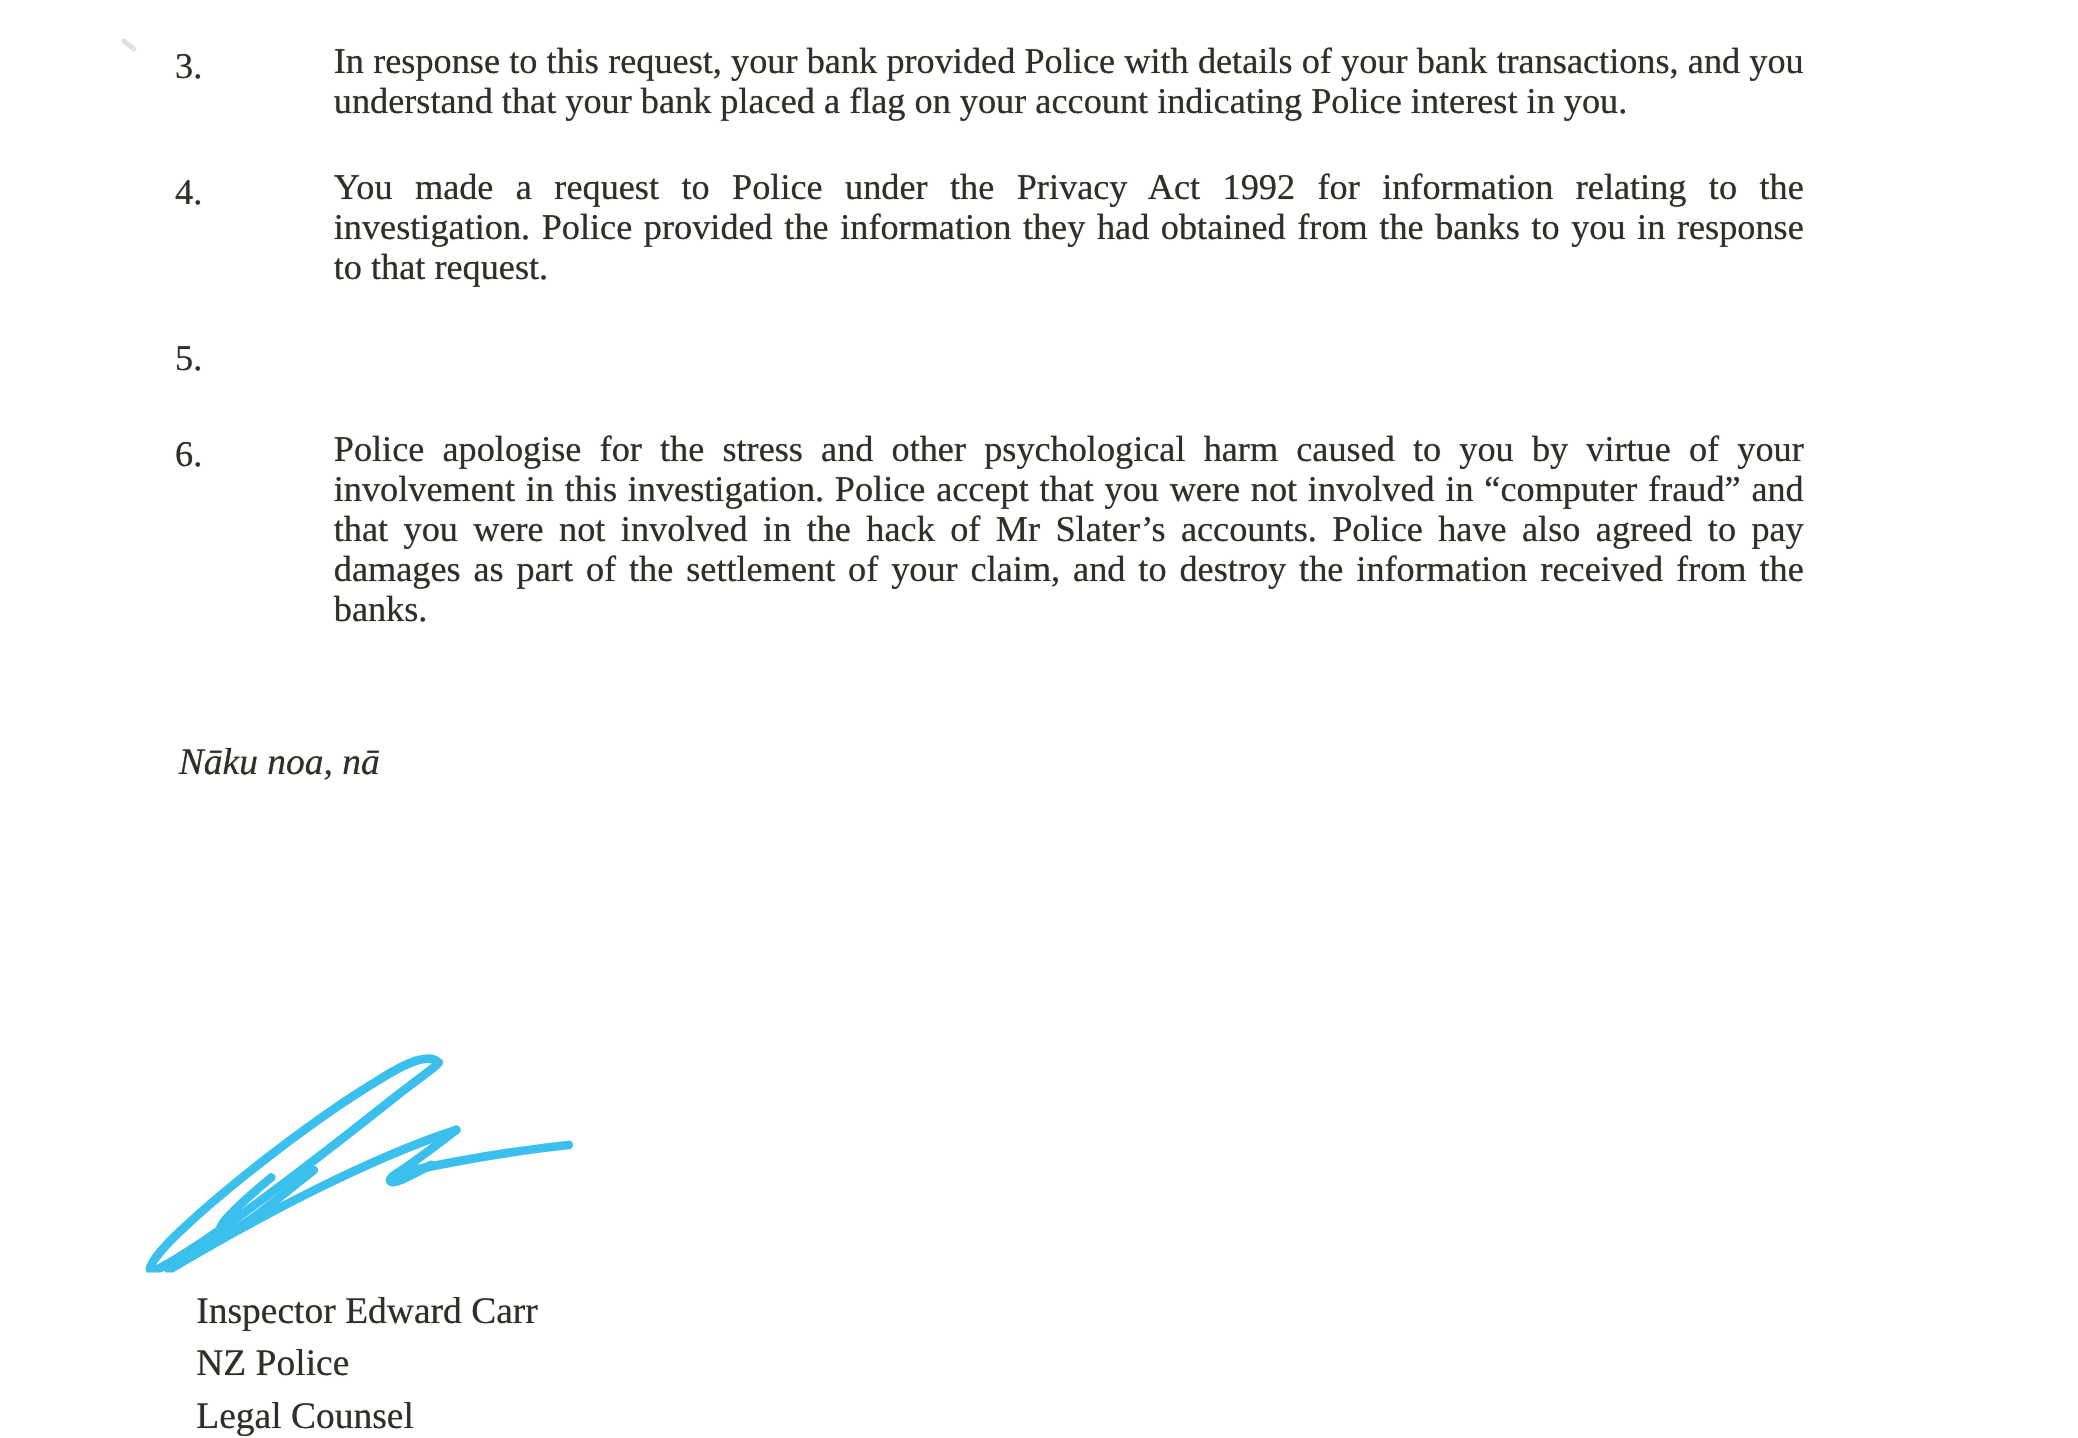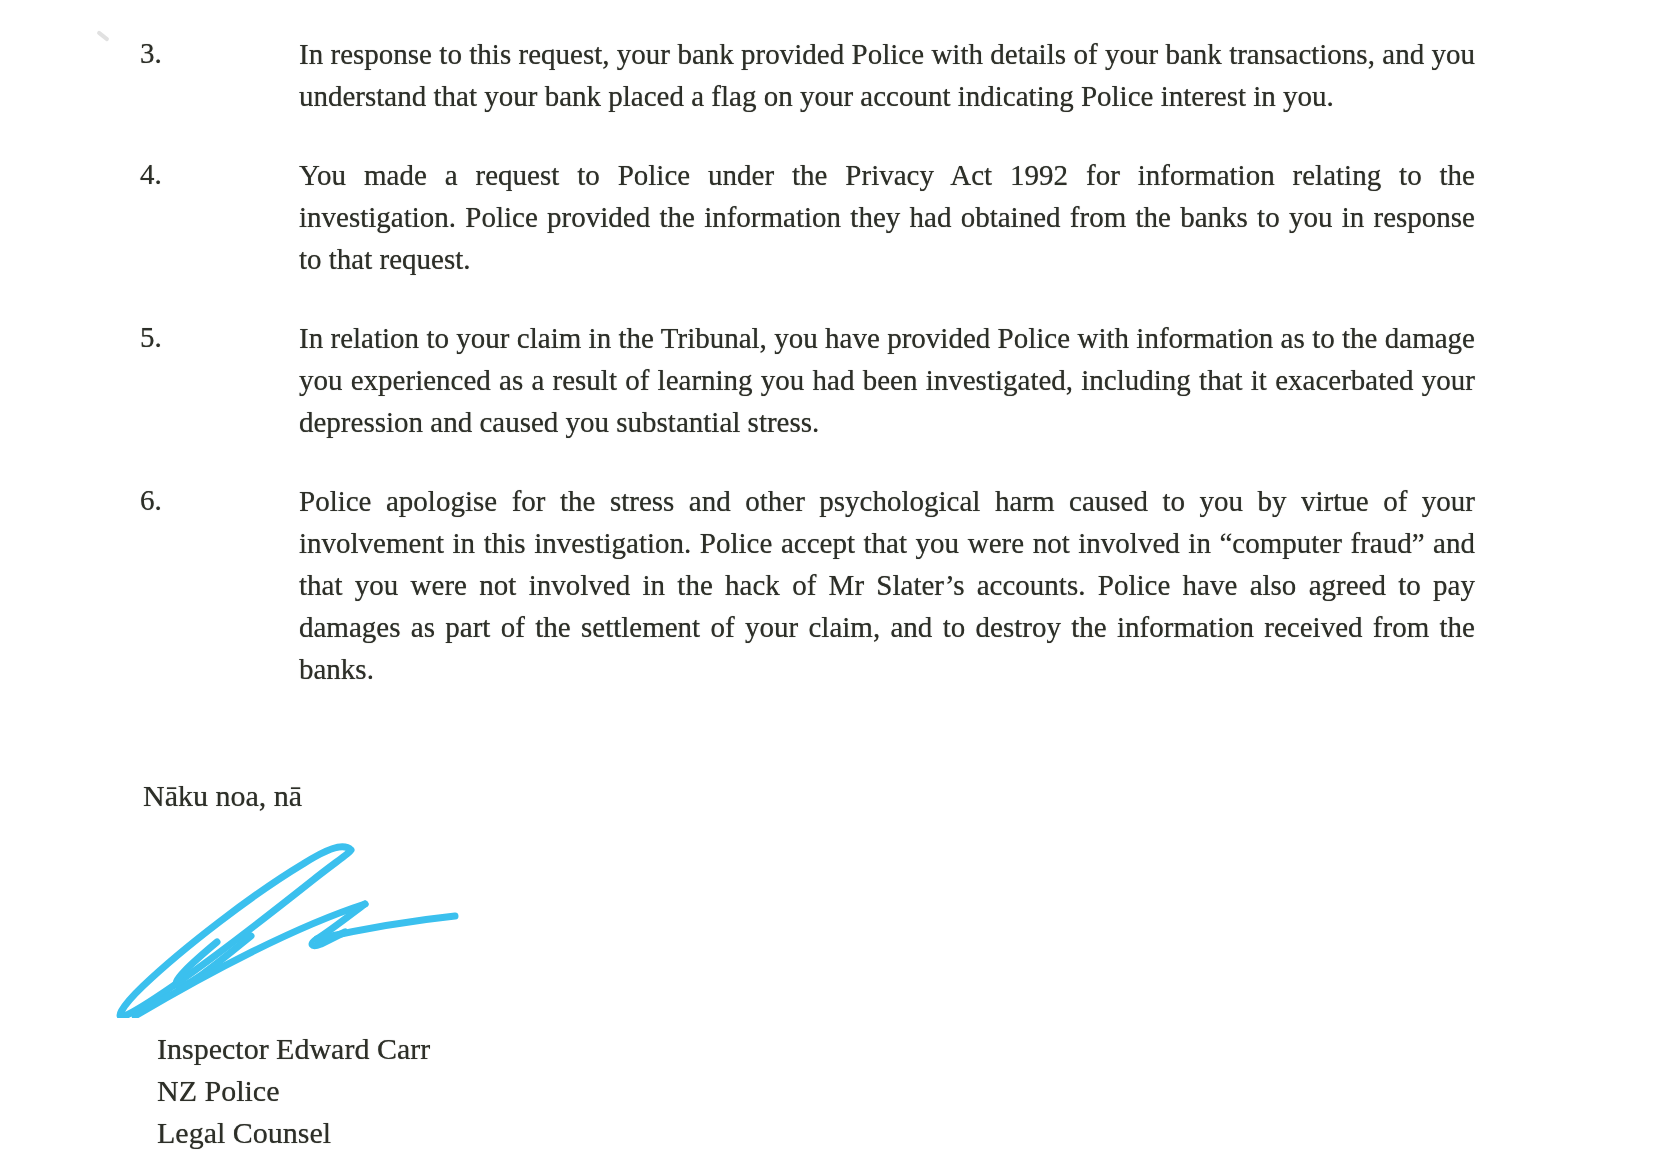--- a/index.html
+++ b/index.html
@@ -44,32 +44,32 @@
     width: 127px;
     flex: 0 0 127px;
     font-size: 29px;
     line-height: 40px;
     text-shadow: 0 0 0.7px rgba(45,48,40,.75);
   }
   .para-text {
     width: 1176px;
     flex: 0 0 1176px;
     font-size: 29px;
-    line-height: 42px;
+    line-height: 32px;
     text-align: justify;
     text-justify: inter-word;
     text-shadow: 0 0 0.7px rgba(45,48,40,.75);
-    margin-left: 32px;
   }
   .closing {
     margin-top: 86px;
     margin-left: 3px;
     font-size: 30px;
     line-height: 40px;
     text-shadow: 0 0 0.7px rgba(45,48,40,.75);
+    font-style: italic;
   }
   .signature-wrap {
     position: absolute;
     left: 105px;
     top: 838px;
     width: 368px;
     height: 180px;
   }
   .sig-block {
     position: absolute;
@@ -94,21 +94,20 @@
       <div class="para-text">In response to this request, your bank provided Police with details of your bank transactions, and you understand that your bank placed a flag on your account indicating Police interest in you.</div>
     </div>
 
     <div class="para">
       <div class="para-num">4.</div>
       <div class="para-text">You made a request to Police under the Privacy Act 1992 for information relating to the investigation. Police provided the information they had obtained from the banks to you in response to that request.</div>
     </div>
 
     <div class="para">
       <div class="para-num">5.</div>
-      <div class="para-text">In relation to your claim in the Tribunal, you have provided Police with information as to the damage you experienced as a result of learning you had been investigated, including that it exacerbated your depression and caused you substantial stress.</div>
     </div>
 
     <div class="para">
       <div class="para-num">6.</div>
       <div class="para-text">Police apologise for the stress and other psychological harm caused to you by virtue of your involvement in this investigation. Police accept that you were not involved in “computer fraud” and that you were not involved in the hack of Mr Slater’s accounts. Police have also agreed to pay damages as part of the settlement of your claim, and to destroy the information received from the banks.</div>
     </div>
 
     <div class="closing">Nāku noa, nā</div>
 
   </div>

